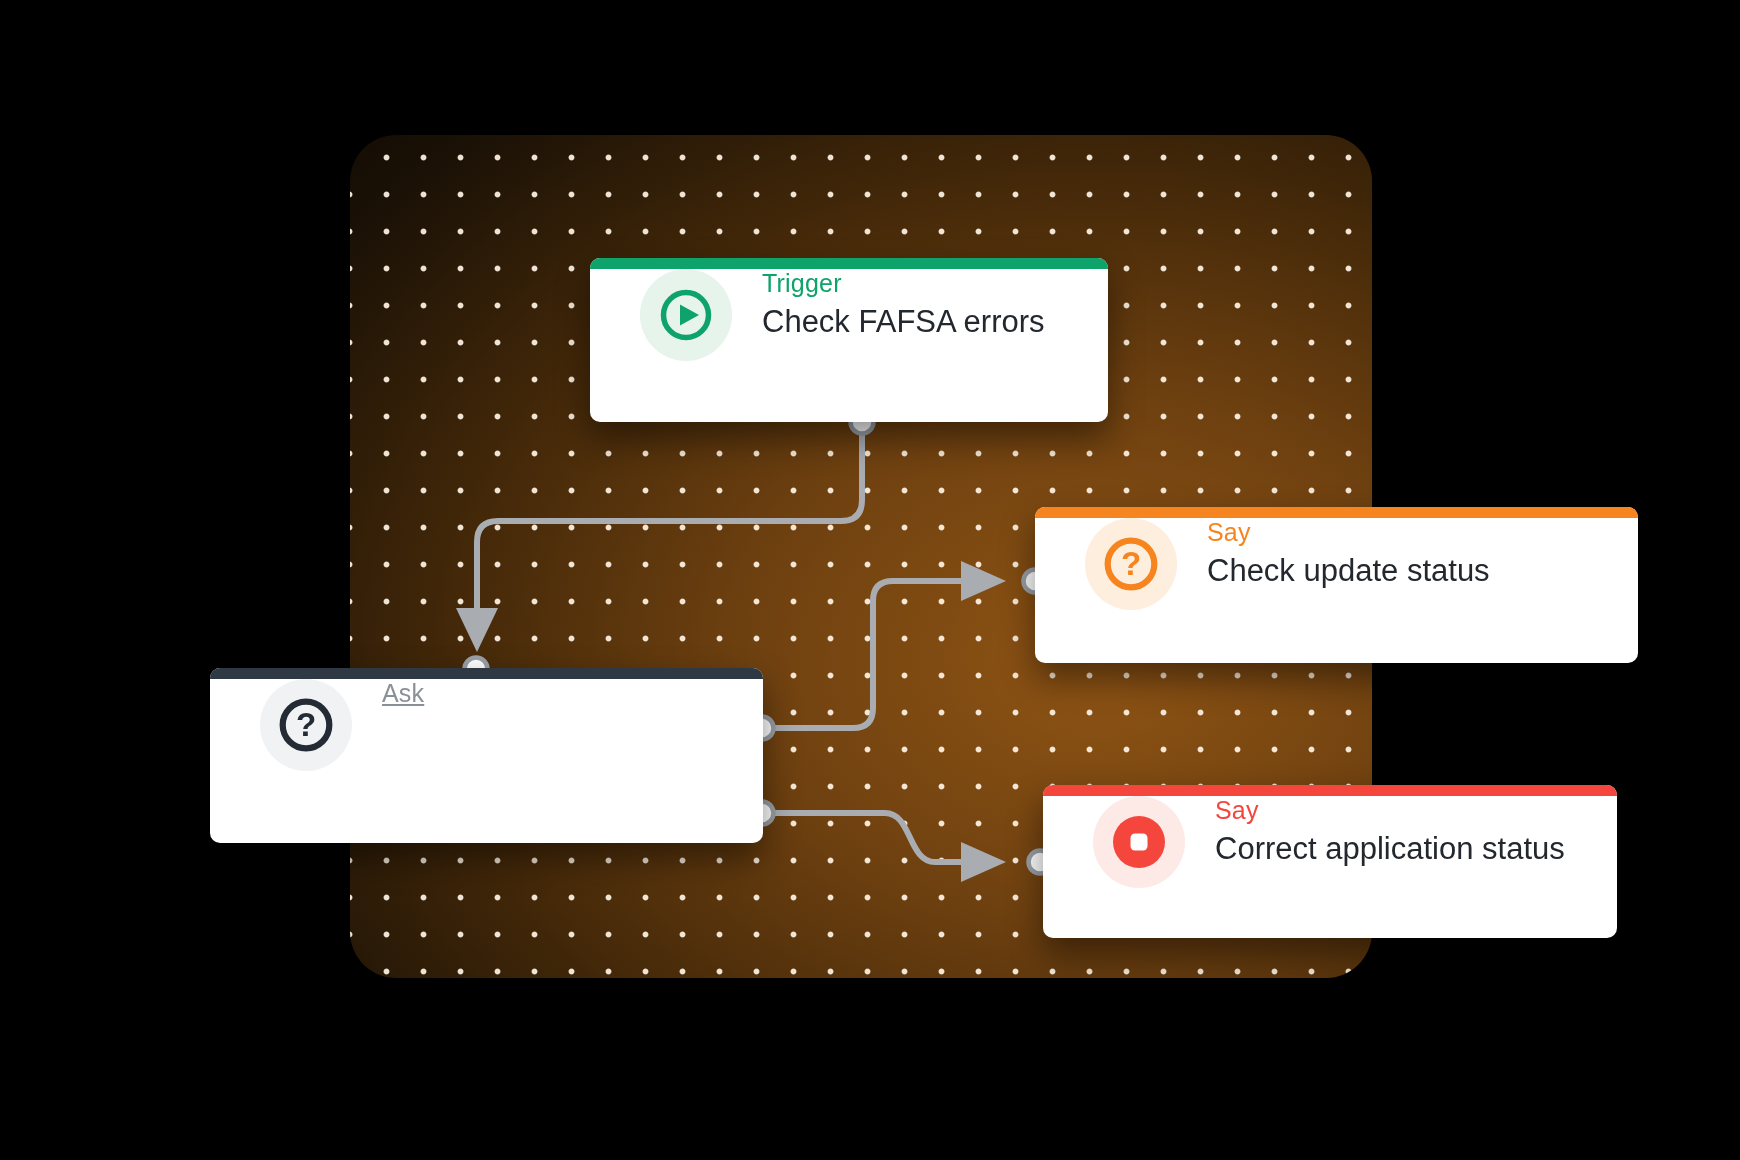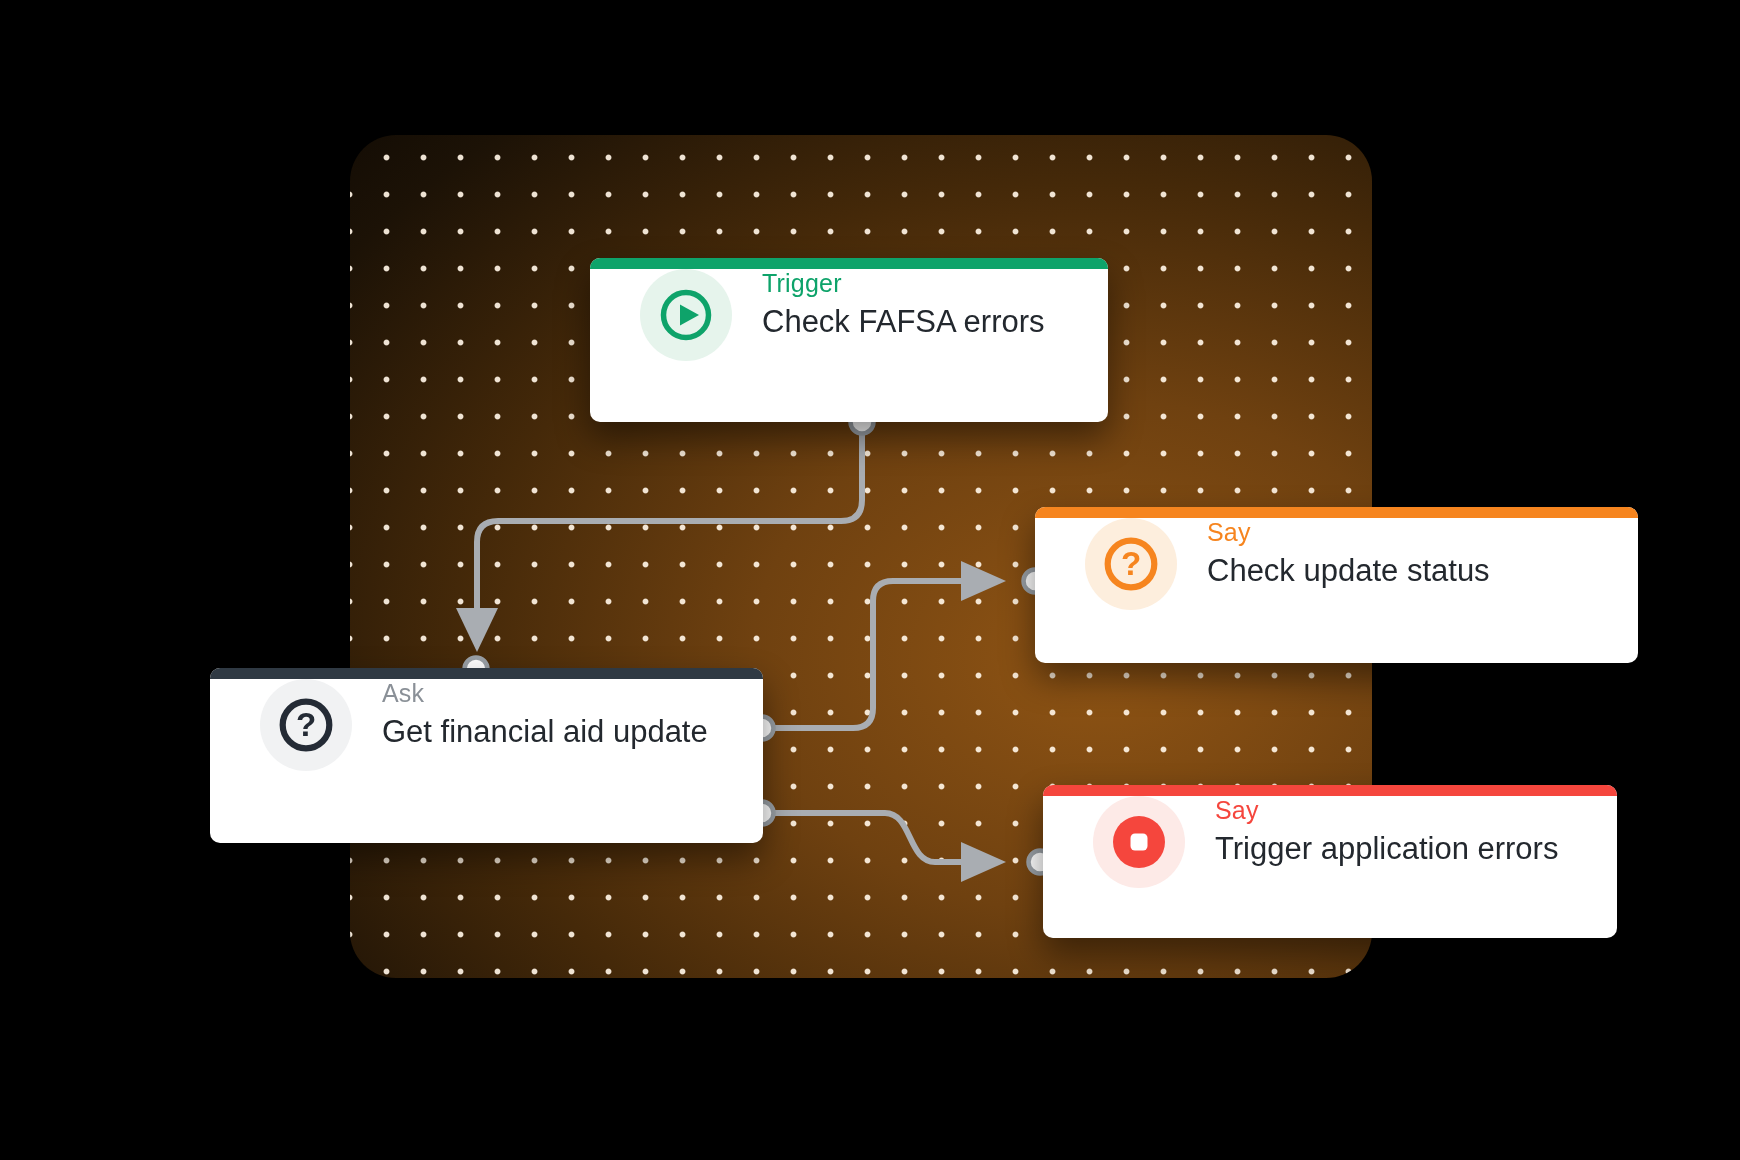--- a/index.html
+++ b/index.html
@@ -81,21 +81,21 @@
   .node-say-award  { left: 1035px; top: 507px; width: 603px; height: 156px; }
   .node-say-errors { left: 1043px; top: 785px; width: 574px; height: 153px; }
 
   
   .node-trigger .accent-bar    { background: #0ea36a; }
   .node-ask .accent-bar        { background: #2f3943; }
   .node-say-award .accent-bar  { background: #f6851f; }
   .node-say-errors .accent-bar { background: #f5463d; }
 
   .node-trigger .type-label    { color: #0ea36a; }
-  .node-ask .type-label        { color: #8a9097; }
+  .node-ask .type-label        { color: #8a9097; text-decoration: underline; }
   .node-say-award .type-label  { color: #f6851f; }
   .node-say-errors .type-label { color: #f5463d; }
 
   .node-trigger .iconwrap    { background: #e6f4ec; }
   .node-ask .iconwrap        { background: #f1f2f3; }
   .node-say-award .iconwrap  { background: #fdeedd; }
   .node-say-errors .iconwrap { background: #fdeae7; }
 
   .glyph-q {
     font-family: "Liberation Sans", sans-serif;
@@ -145,21 +145,20 @@
   <div class="node node-ask">
     <div class="accent-bar"></div>
     <div class="iconwrap">
       <svg width="58" height="58" viewBox="0 0 56 56">
         <circle cx="28" cy="28" r="22.5" fill="none" stroke="#242b35" stroke-width="6"></circle>
         <text class="glyph-q" x="28" y="39" font-size="32" fill="#242b35" text-anchor="middle">?</text>
       </svg>
     </div>
     <div class="texts">
       <div class="type-label">Ask</div>
-      <div class="title">Get financial aid update</div>
     </div>
   </div>
 
   <div class="node node-say-award">
     <div class="accent-bar"></div>
     <div class="iconwrap">
       <svg width="58" height="58" viewBox="0 0 56 56">
         <circle cx="28" cy="28" r="22.5" fill="none" stroke="#f6851f" stroke-width="6"></circle>
         <text class="glyph-q" x="28" y="39" font-size="32" fill="#f6851f" text-anchor="middle">?</text>
       </svg>
@@ -173,17 +172,17 @@
   <div class="node node-say-errors">
     <div class="accent-bar"></div>
     <div class="iconwrap">
       <svg width="56" height="56" viewBox="0 0 56 56">
         <circle cx="28" cy="28" r="26" fill="#f5463d"></circle>
         <rect x="19.5" y="19.5" width="17" height="17" rx="4.5" fill="#ffffff"></rect>
       </svg>
     </div>
     <div class="texts">
       <div class="type-label">Say</div>
-      <div class="title">Trigger application errors</div>
+      <div class="title">Correct application status</div>
     </div>
   </div>
 
 </div>
 
 </body></html>

